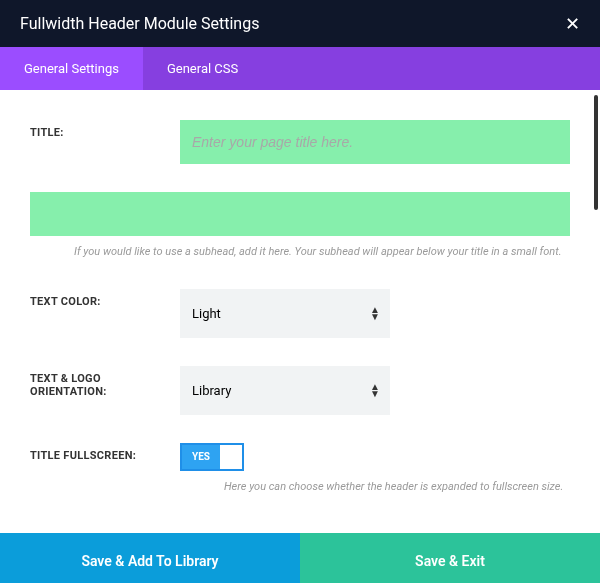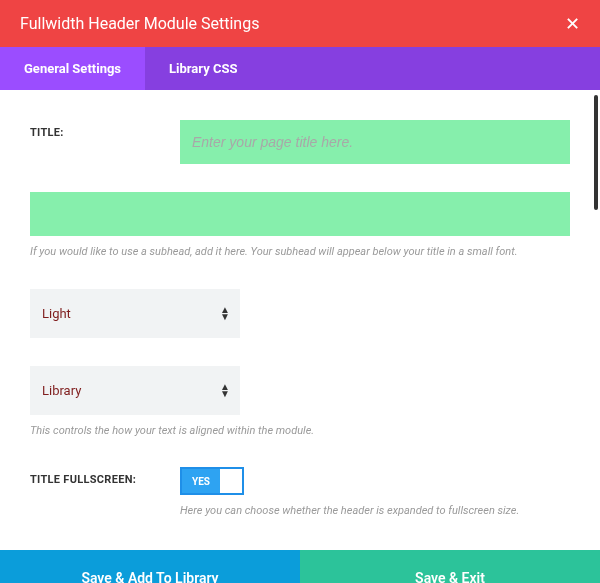--- a/index.html
+++ b/index.html
@@ -1,31 +1,31 @@
 <!DOCTYPE html>
 <html><head>
   <meta charset="utf-8">
   <style>
     * { margin: 0; padding: 0; box-sizing: border-box; }
     body { font-family: -apple-system, BlinkMacSystemFont, "Segoe UI", Roboto, sans-serif; width: 600px; background: #fff; }
-    .header { background: #ef4444; color: #fff; padding: 14px 20px; display: flex; justify-content: space-between; align-items: center; }
+    .header { background: #0f172a; color: #fff; padding: 14px 20px; display: flex; justify-content: space-between; align-items: center; }
     .header-title { font-size: 16px; font-weight: 400; }
     .close-icon { cursor: pointer; font-size: 18px; line-height: 1; }
     .tabs { background: #863fe0; display: flex; }
-    .tab { padding: 14px 24px; color: #fff; font-size: 13px; font-weight: 700; cursor: pointer; }
+    .tab { padding: 14px 24px; color: #fff; font-size: 13px; font-weight: 400; cursor: pointer; }
     .tab.active { background: #9b4dff; }
     .form-content { padding: 30px 30px 10px 30px; max-height: 460px; overflow-y: auto; }
     .form-row { display: flex; margin-bottom: 28px; }
     .form-label { width: 150px; flex-shrink: 0; font-size: 11px; font-weight: 700; color: #333; letter-spacing: 0.3px; padding-top: 6px; }
     .form-field { flex: 1; }
     .text-input { width: 100%; background: #86efac; border: none; padding: 14px 12px; font-size: 14px; color: #333; }
     .text-input::placeholder { color: #a8a8a8; font-style: italic; }
-    .help-text { font-size: 11px; color: #9a9a9a; font-style: italic; margin-top: 8px; line-height: 1.5; }
+    .help-text { font-size: 11px; color: #9a9a9a; font-style: italic; margin-top: 8px; line-height: 1.5; margin-left: 44px; }
     .select-wrap { position: relative; width: 210px; }
-    .select { width: 100%; background: #f1f3f4; border: none; padding: 17px 12px; font-size: 13px; color: #7f1d1d; appearance: none; -webkit-appearance: none; cursor: pointer; }
+    .select { width: 100%; background: #f1f3f4; border: none; padding: 17px 12px; font-size: 13px; color: #000000; appearance: none; -webkit-appearance: none; cursor: pointer; }
     .select-arrows { position: absolute; right: 10px; top: 50%; transform: translateY(-50%); pointer-events: none; font-size: 10px; line-height: 0.7; color: #333; }
     .toggle { display: inline-flex; align-items: center; border: 2px solid #1f8fe8; background: #fff; cursor: pointer; height: 28px; }
     .toggle-yes { background: #2ea3f2; color: #fff; font-size: 10px; font-weight: 700; padding: 8px 10px; height: 100%; display: flex; align-items: center; }
     .toggle-knob { width: 22px; height: 100%; background: #fff; }
     .footer { display: flex; }
     .footer-btn { flex: 1; text-align: center; padding: 20px 0; color: #fff; font-size: 14px; font-weight: 600; cursor: pointer; }
     .btn-save-lib { background: #0b9dda; }
     .btn-save-exit { background: #2cc39a; }
     .scroll-indicator { position: absolute; right: 2px; top: 95px; width: 4px; height: 115px; background: #333; border-radius: 2px; }
     .container { position: relative; }
@@ -34,55 +34,56 @@
 <body>
 <div class="container">
 
 <div class="header">
   <div class="header-title">Fullwidth Header Module Settings</div>
   <div class="close-icon">✕</div>
 </div>
 
 <div class="tabs">
   <div class="tab active">General Settings</div>
-  <div class="tab">Library CSS</div>
+  <div class="tab">General CSS</div>
 </div>
 
 <div class="form-content">
 
   <div class="form-row">
     <div class="form-label">TITLE:</div>
     <div class="form-field">
       <input type="text" class="text-input" placeholder="Enter your page title here." style="">
     </div>
   </div>
 
   <div class="form-row">
     <div class="form-field">
       <input type="text" class="text-input" style="">
       <div class="help-text">If you would like to use a subhead, add it here. Your subhead will appear below your title in a small font.</div>
     </div>
   </div>
 
   <div class="form-row">
+    <div class="form-label">TEXT COLOR:</div>
     <div class="form-field">
       <div class="select-wrap">
         <div class="select">Light</div>
         <div class="select-arrows">▲<br>▼</div>
       </div>
     </div>
   </div>
 
   <div class="form-row">
+    <div class="form-label">TEXT &amp; LOGO ORIENTATION:</div>
     <div class="form-field">
       <div class="select-wrap">
         <div class="select">Library</div>
         <div class="select-arrows">▲<br>▼</div>
       </div>
-      <div class="help-text">This controls the how your text is aligned within the module.</div>
     </div>
   </div>
 
   <div class="form-row">
     <div class="form-label">TITLE FULLSCREEN:</div>
     <div class="form-field">
       <div class="toggle">
         <div class="toggle-yes">YES</div>
         <div class="toggle-knob"></div>
       </div>

